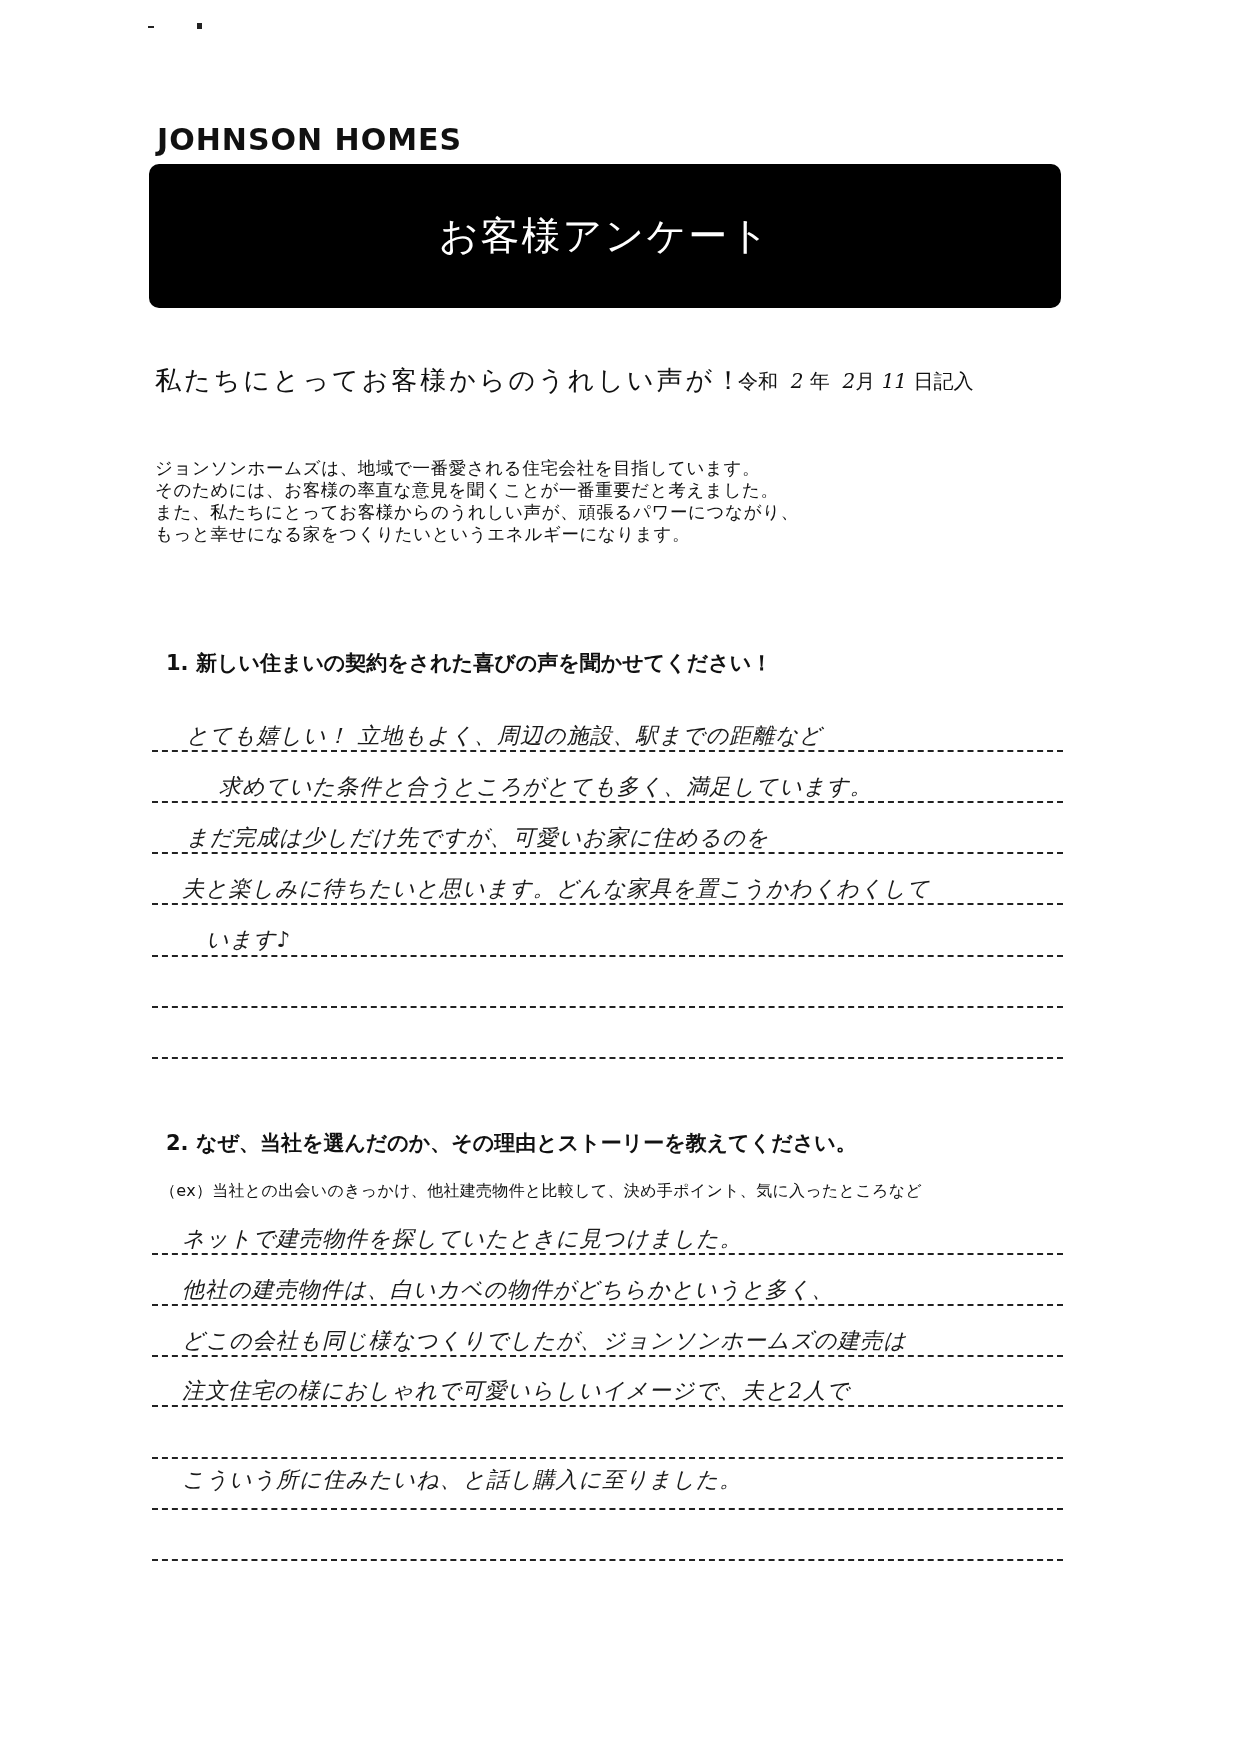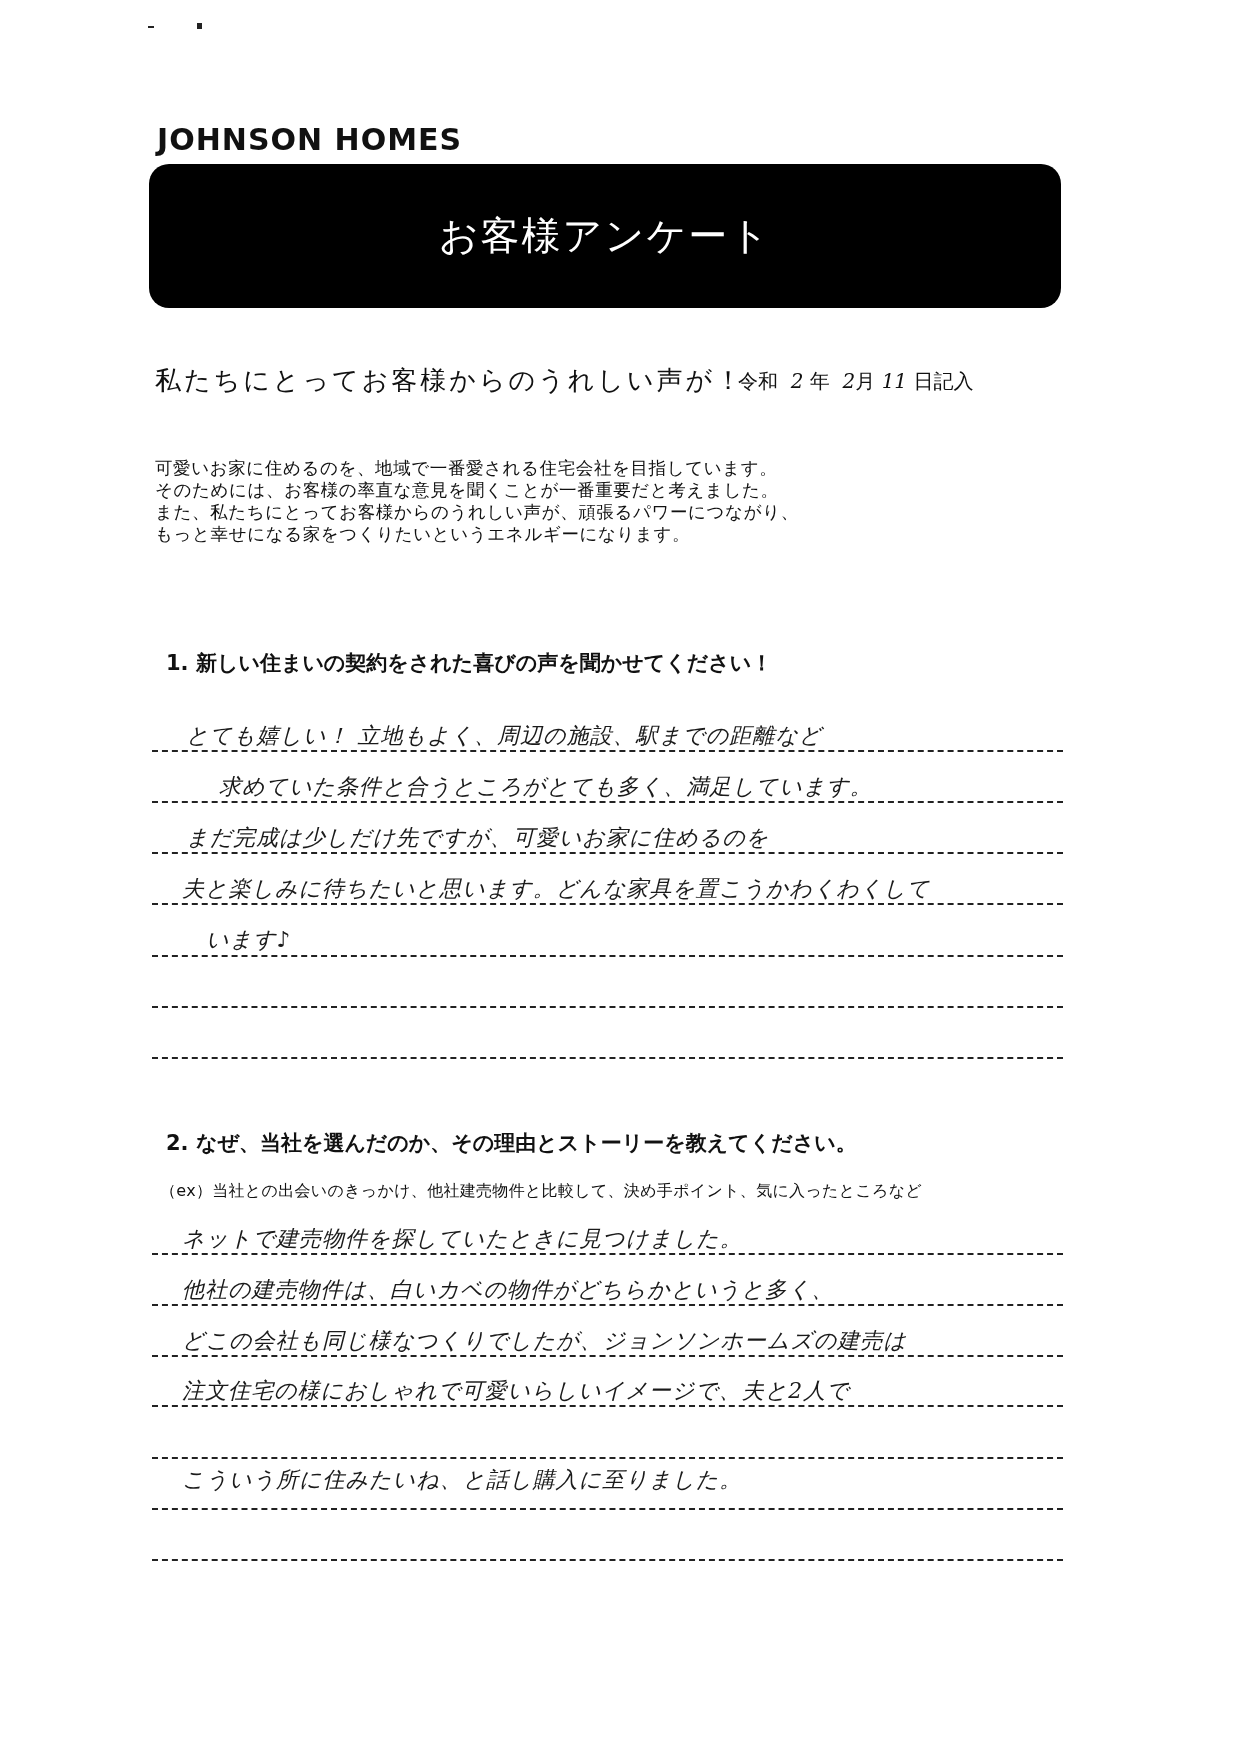--- a/index.html
+++ b/index.html
@@ -3,21 +3,21 @@
 <meta charset="utf-8">
 <style>
   html, body { margin:0; padding:0; background:#ffffff; }
   body { width:1241px; height:1755px; position:relative; overflow:hidden;
          font-family:"DejaVu Sans", sans-serif; color:#111; }
   .abs { position:absolute; }
   .speck { position:absolute; background:#222; }
   .brand { left:157px; top:124px; font-family:"DejaVu Sans", sans-serif; font-weight:bold;
            font-size:30px; letter-spacing:1px; color:#111; line-height:32px; }
   .banner { left:149px; top:164px; width:912px; height:144px; background:#000;
-            border-radius:20px; }
+            border-radius:10px; }
   .banner-title { position:absolute; left:0; right:0; top:50px; text-align:center;
                   color:#fff; font-size:39px; line-height:44px; letter-spacing:2px; }
   .subtitle { left:155px; top:364px; font-size:26px; line-height:32px; letter-spacing:3px; }
   .date { left:738px; top:368px; font-size:20px; line-height:26px; white-space:pre; }
   .date .hw { font-family:"DejaVu Serif", serif; font-style:italic; }
   .intro { left:155px; top:457px; font-size:17.5px; line-height:22px; letter-spacing:0.6px; }
   .intro div { white-space:nowrap; }
   .qhead { font-size:21px; font-weight:bold; line-height:28px; white-space:nowrap; }
   .q1 { left:166px; top:649px;text-align:right; }
   .q2 { left:166px; top:1129px; }
@@ -37,21 +37,21 @@
 
 <div class="abs banner">
   <div class="banner-title">お客様アンケート</div>
 </div>
 
 <div class="abs subtitle">私たちにとってお客様からのうれしい声が！</div>
 
 <div class="abs date"><span>令和</span>  <span class="hw">2</span> <span>年</span>  <span class="hw">2</span><span>月</span> <span class="hw">11</span> <span>日記入</span></div>
 
 <div class="abs intro">
-  <div>可愛いお家に住めるのを、地域で一番愛される住宅会社を目指しています。</div>
+  <div>ジョンソンホームズは、地域で一番愛される住宅会社を目指しています。</div>
   <div>そのためには、お客様の率直な意見を聞くことが一番重要だと考えました。</div>
   <div>また、私たちにとってお客様からのうれしい声が、頑張るパワーにつながり、</div>
   <div>もっと幸せになる家をつくりたいというエネルギーになります。</div>
 </div>
 
 <div class="abs qhead q1">1. 新しい住まいの契約をされた喜びの声を聞かせてください！</div>
 
 <div class="hwline" style="left:186px;top:722px;">とても嬉しい！ 立地もよく、周辺の施設、駅までの距離など</div>
 <div class="rule" style="top:750px;"></div>
 <div class="hwline" style="left:178px;top:773px;margin-left:41px;">求めていた条件と合うところがとても多く、満足しています。</div>

